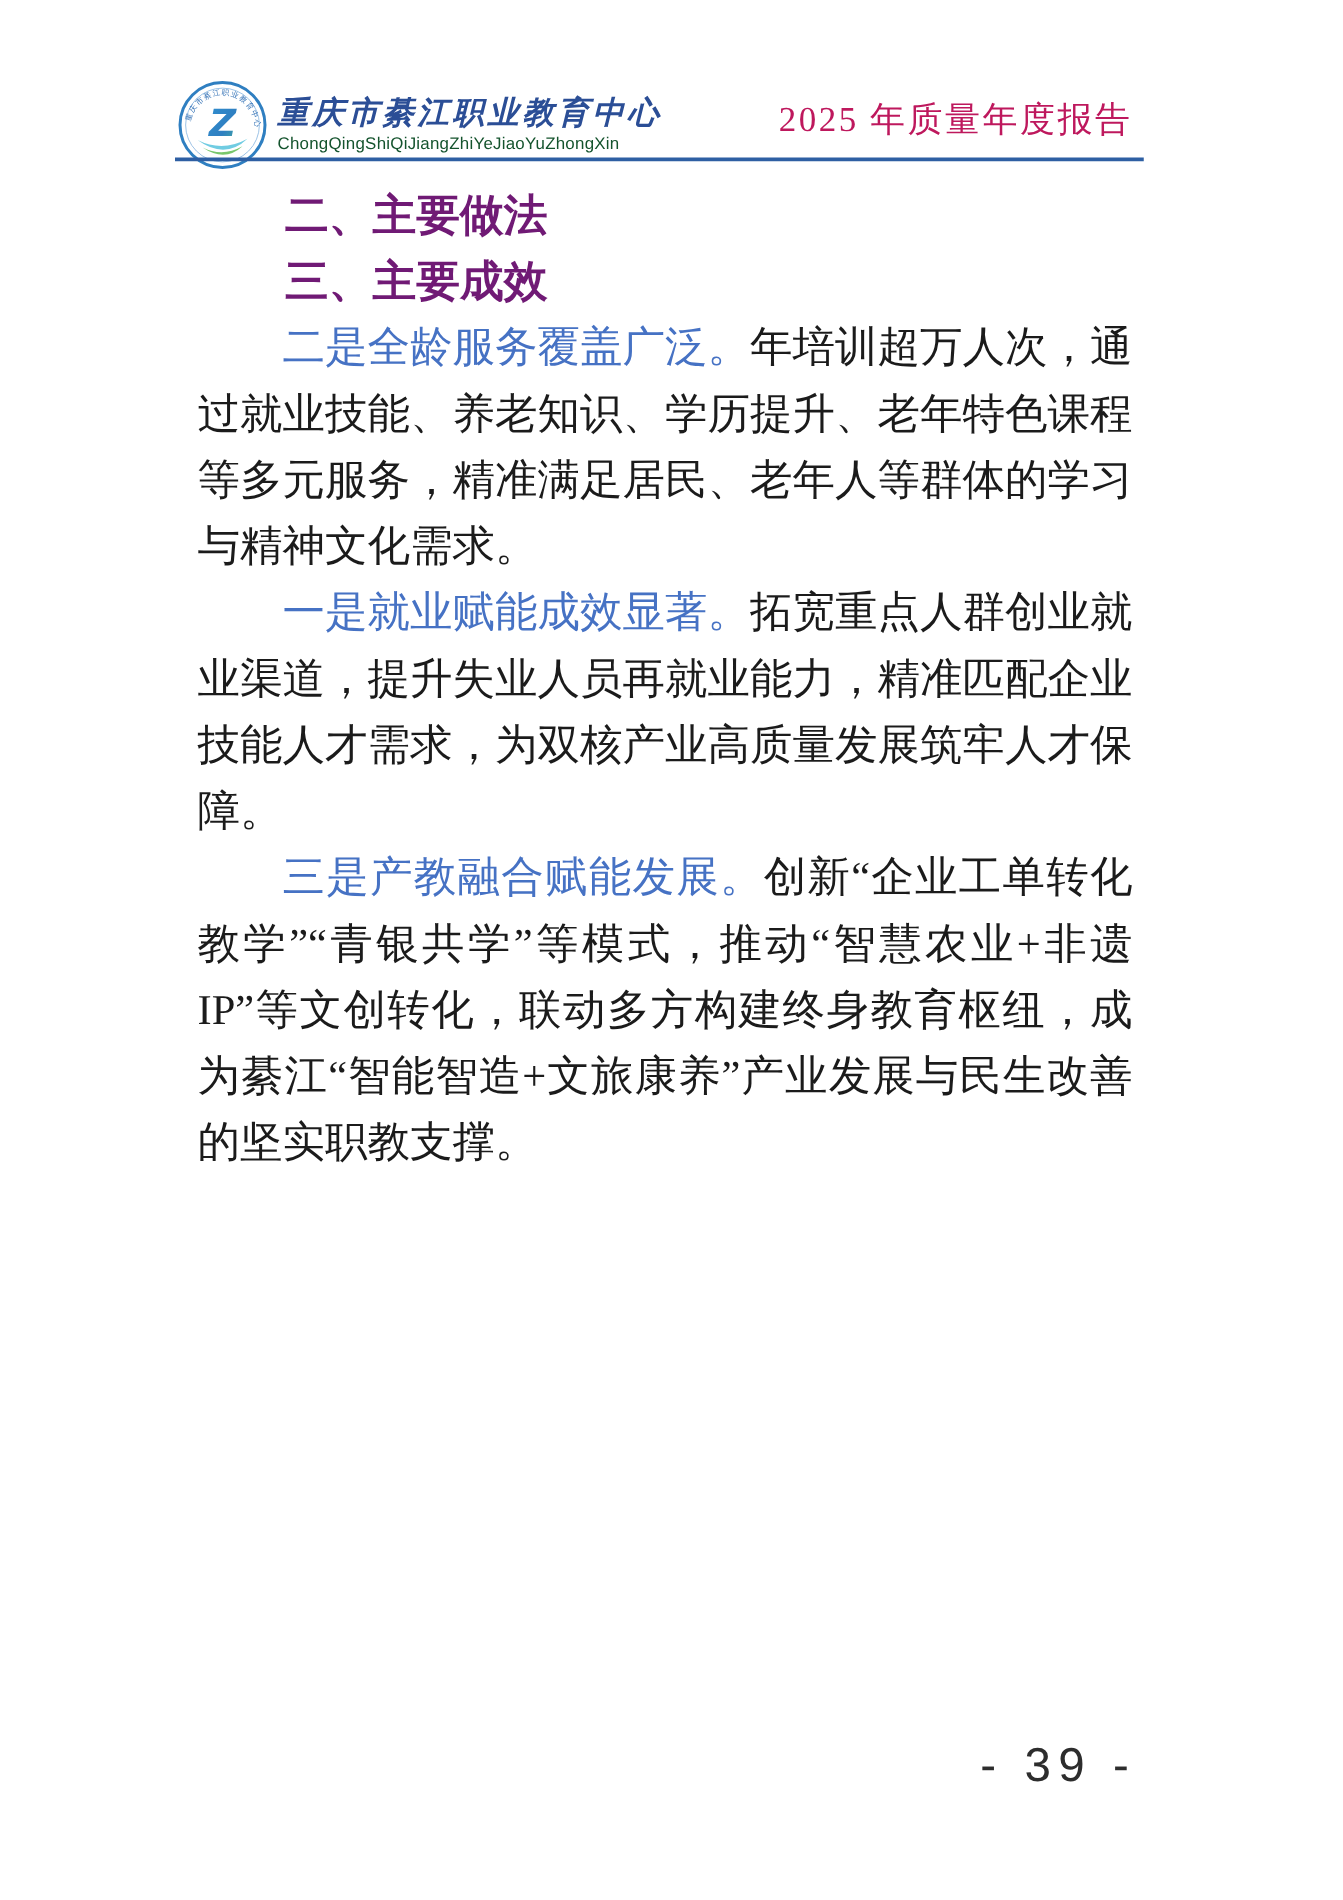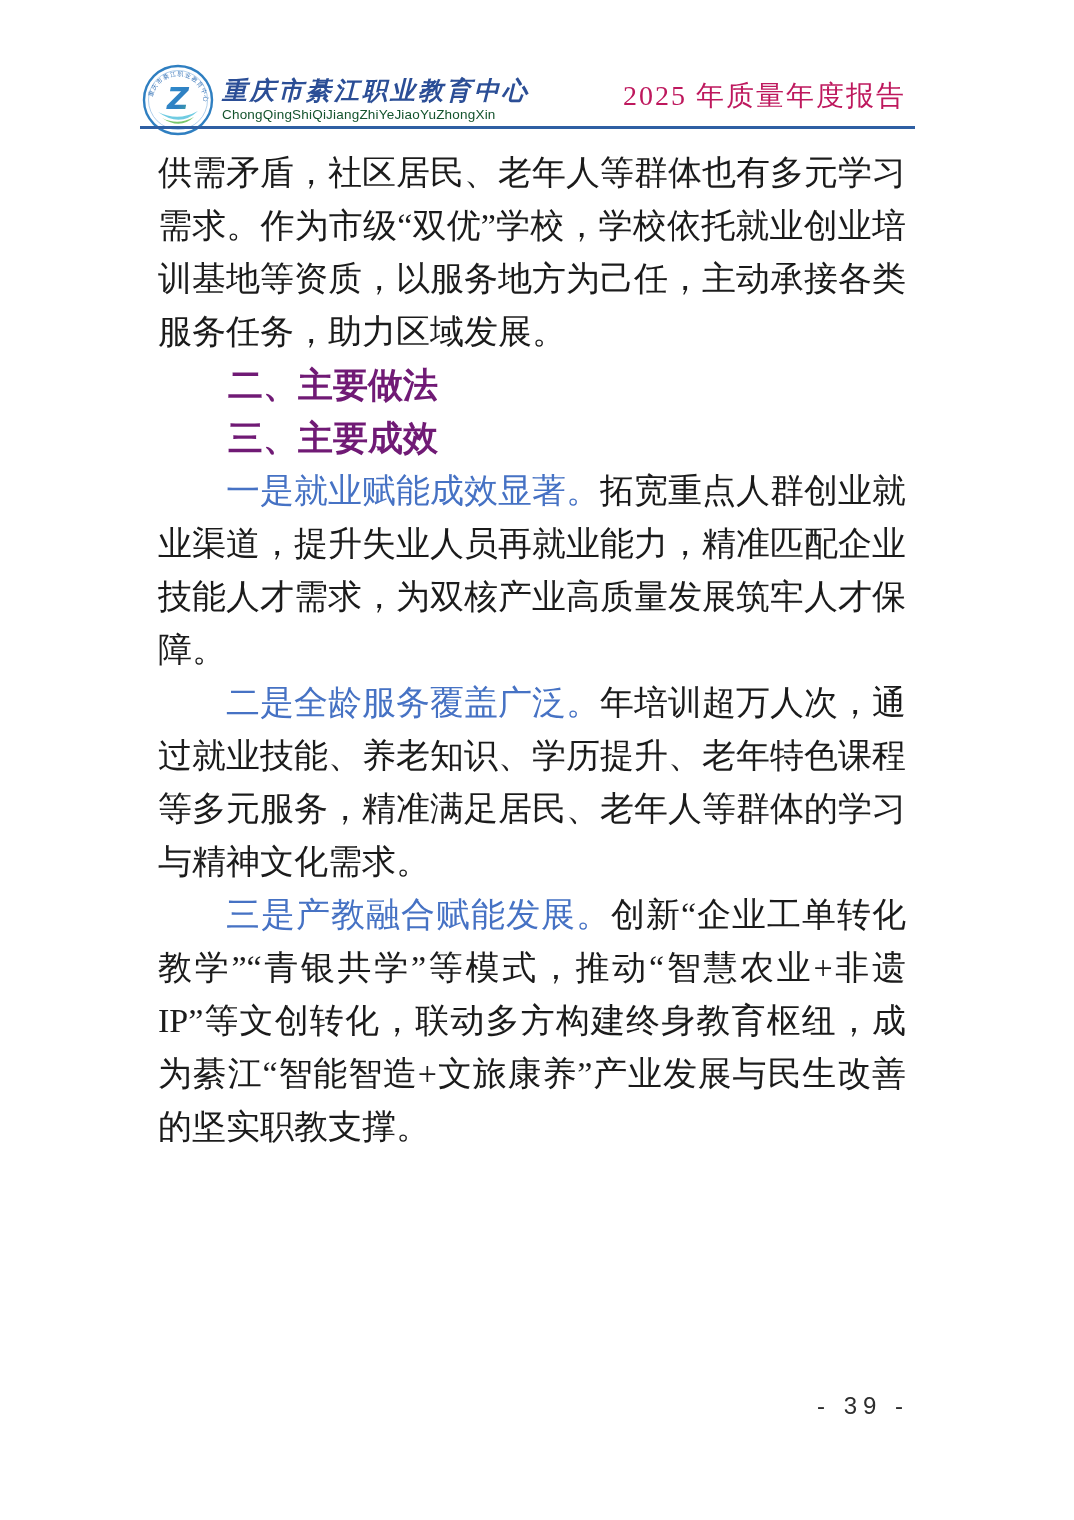--- a/index.html
+++ b/index.html
@@ -94,21 +94,21 @@
   .lead-blue {
     color: #4672c4;
   }
 
   
   .footer {
     position: absolute;
     top: 1392px;
     right: 165px;
     font-family: "Liberation Sans", "DejaVu Sans", sans-serif;
-    font-size: 24px;
+    font-size: 38px;
     font-weight: 300;
     color: #2d2d2d;
     letter-spacing: 6px;
   }
 </style>
 </head>
 <body>
 
 <div class="page">
 
@@ -138,30 +138,29 @@
           <div class="school-pinyin">ChongQingShiQiJiangZhiYeJiaoYuZhongXin</div>
         </div>
       </div>
       <div class="report-title">2025 年质量年度报告</div>
     </div>
     <div class="header-rule"></div>
   </div>
 
   <div class="main">
 
-    <p class="para no-indent">供需矛盾，社区居民、老年人等群体也有多元学习需求。作为市级“双优”学校，学校依托就业创业培训基地等资质，以服务地方为己任，主动承接各类服务任务，助力区域发展。</p>
 
     <h2 class="section-heading">二、主要做法</h2>
 
 
     <h2 class="section-heading">三、主要成效</h2>
 
+    <p class="para"><span class="lead-blue">二是全龄服务覆盖广泛。</span><span>年培训超万人次，通过就业技能、养老知识、学历提升、老年特色课程等多元服务，精准满足居民、老年人等群体的学习与精神文化需求。</span></p>
+
     <p class="para"><span class="lead-blue">一是就业赋能成效显著。</span><span>拓宽重点人群创业就业渠道，提升失业人员再就业能力，精准匹配企业技能人才需求，为双核产业高质量发展筑牢人才保障。</span></p>
-
-    <p class="para"><span class="lead-blue">二是全龄服务覆盖广泛。</span><span>年培训超万人次，通过就业技能、养老知识、学历提升、老年特色课程等多元服务，精准满足居民、老年人等群体的学习与精神文化需求。</span></p>
 
     <p class="para"><span class="lead-blue">三是产教融合赋能发展。</span><span>创新“企业工单转化教学”“青银共学”等模式，推动“智慧农业+非遗 IP”等文创转化，联动多方构建终身教育枢纽，成为綦江“智能智造+文旅康养”产业发展与民生改善的坚实职教支撑。</span></p>
 
   </div>
 
   <div class="footer">- 39 -</div>
 
 </div>
 
 </body></html>

